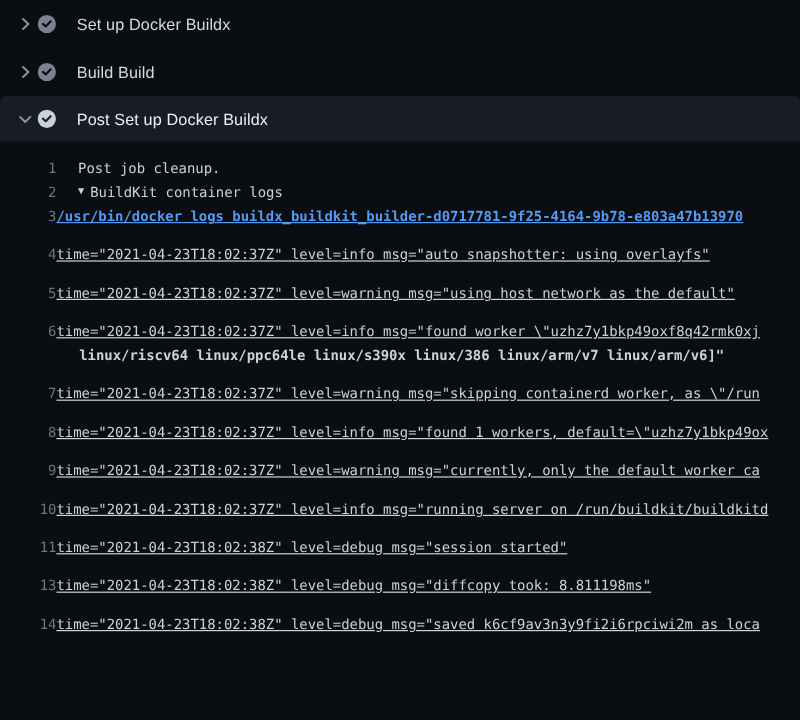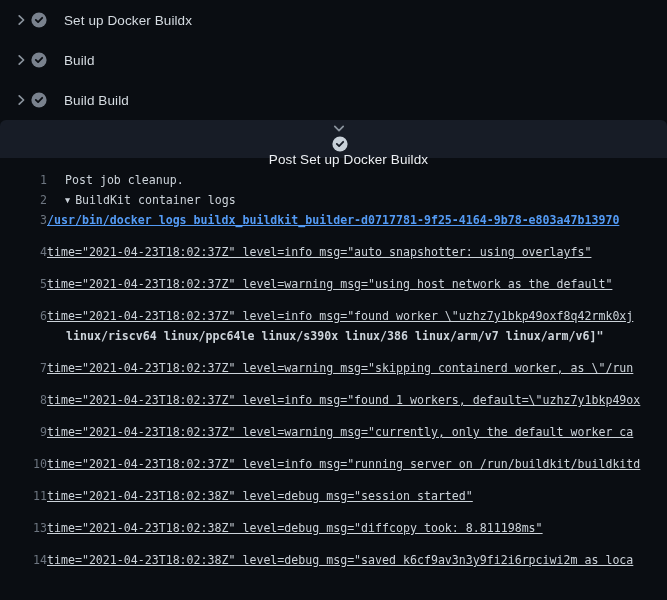--- a/index.html
+++ b/index.html
@@ -8,21 +8,21 @@
     background:#0a0d12;
     font-family:"Liberation Sans",sans-serif;
   }
   
   .steps{width:667px;}
   .step{
     display:flex;align-items:center;height:40px;padding-left:13px;
     box-sizing:border-box;cursor:pointer;
   }
   .step.expanded{
-    height:38px;background:#171c26;border-radius:6px 6px 0 0;flex-direction:column;
+    height:38px;background:#171c26;border-radius:6px 6px 0 0;
   }
   .chev{flex:0 0 16px;height:16px;margin-right:2px;display:flex;align-items:center;justify-content:center;color:#8b949e;}
   .chk{flex:0 0 16px;height:16px;display:flex;align-items:center;justify-content:center;color:#7a828e;}
   .step.expanded .chk{color:#c9d1d9;}
   .stitle{margin-left:17px;font-size:13.5px;color:#d5dbe1;letter-spacing:.1px;}
   .step.expanded .stitle{color:#eceff3;}
   
   .log{
     padding-top:12px;width:667px;
     font-family:"DejaVu Sans Mono",monospace;font-size:11.6px;
@@ -52,34 +52,20 @@
     </span>
     <span class="chk">
       <svg width="16" height="16" viewBox="0 0 16 16">
           <circle cx="8" cy="8" r="7.6" fill="currentColor"></circle>
           <path d="M11.2 5.8 L7.1 10.1 L4.8 7.9" stroke="#0a0d12" stroke-width="1.8" fill="none" stroke-linecap="round" stroke-linejoin="round"></path>
         </svg>
     </span>
     <span class="stitle">Set up Docker Buildx</span>
   </div>
 
-  <div class="step">
-    <span class="chev">
-      <svg width="16" height="16" viewBox="0 0 16 16">
-          <path d="M6.2 3.8 L10.6 8 L6.2 12.2" stroke="currentColor" stroke-width="1.7" fill="none" stroke-linecap="round" stroke-linejoin="round"></path>
-        </svg>
-    </span>
-    <span class="chk">
-      <svg width="16" height="16" viewBox="0 0 16 16">
-          <circle cx="8" cy="8" r="7.6" fill="currentColor"></circle>
-          <path d="M11.2 5.8 L7.1 10.1 L4.8 7.9" stroke="#0a0d12" stroke-width="1.8" fill="none" stroke-linecap="round" stroke-linejoin="round"></path>
-        </svg>
-    </span>
-    <span class="stitle">Build</span>
-  </div>
 
   <div class="step">
     <span class="chev">
       <svg width="16" height="16" viewBox="0 0 16 16">
           <path d="M6.2 3.8 L10.6 8 L6.2 12.2" stroke="currentColor" stroke-width="1.7" fill="none" stroke-linecap="round" stroke-linejoin="round"></path>
         </svg>
     </span>
     <span class="chk">
       <svg width="16" height="16" viewBox="0 0 16 16">
           <circle cx="8" cy="8" r="7.6" fill="currentColor"></circle>

